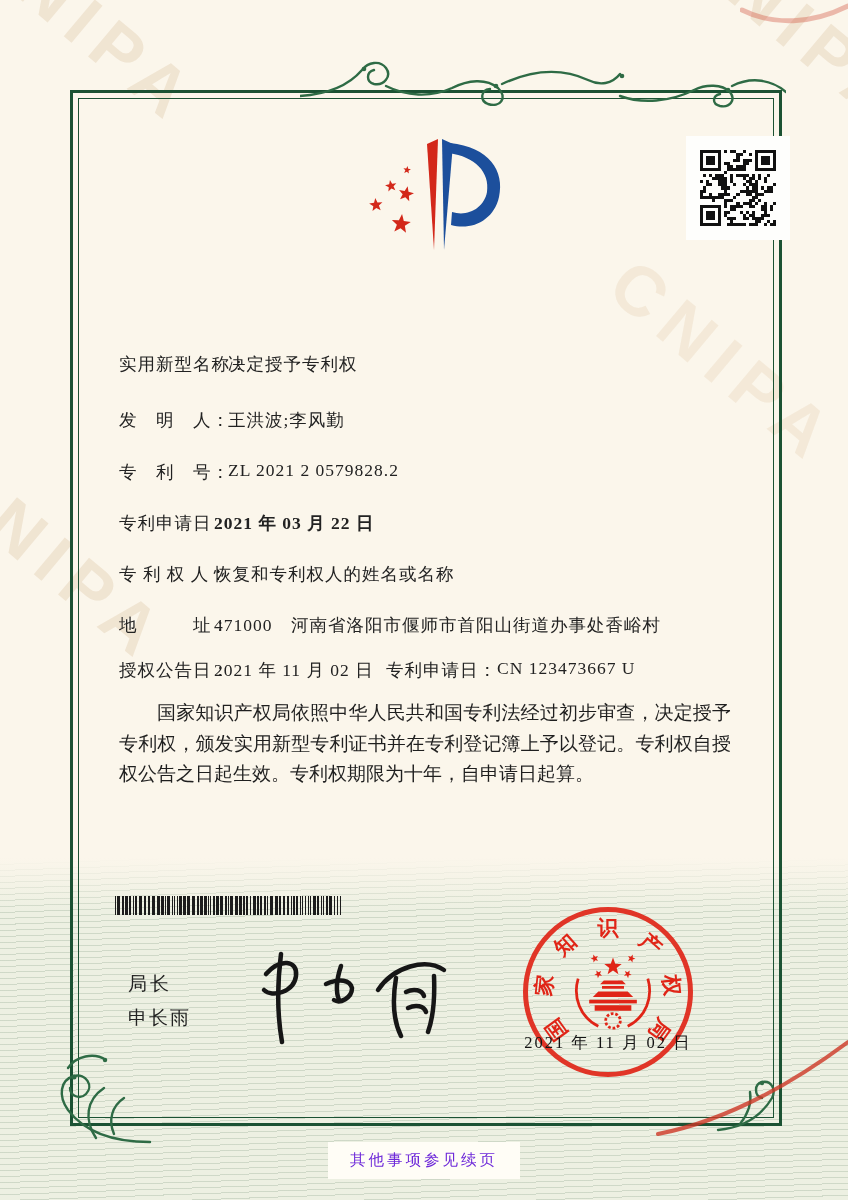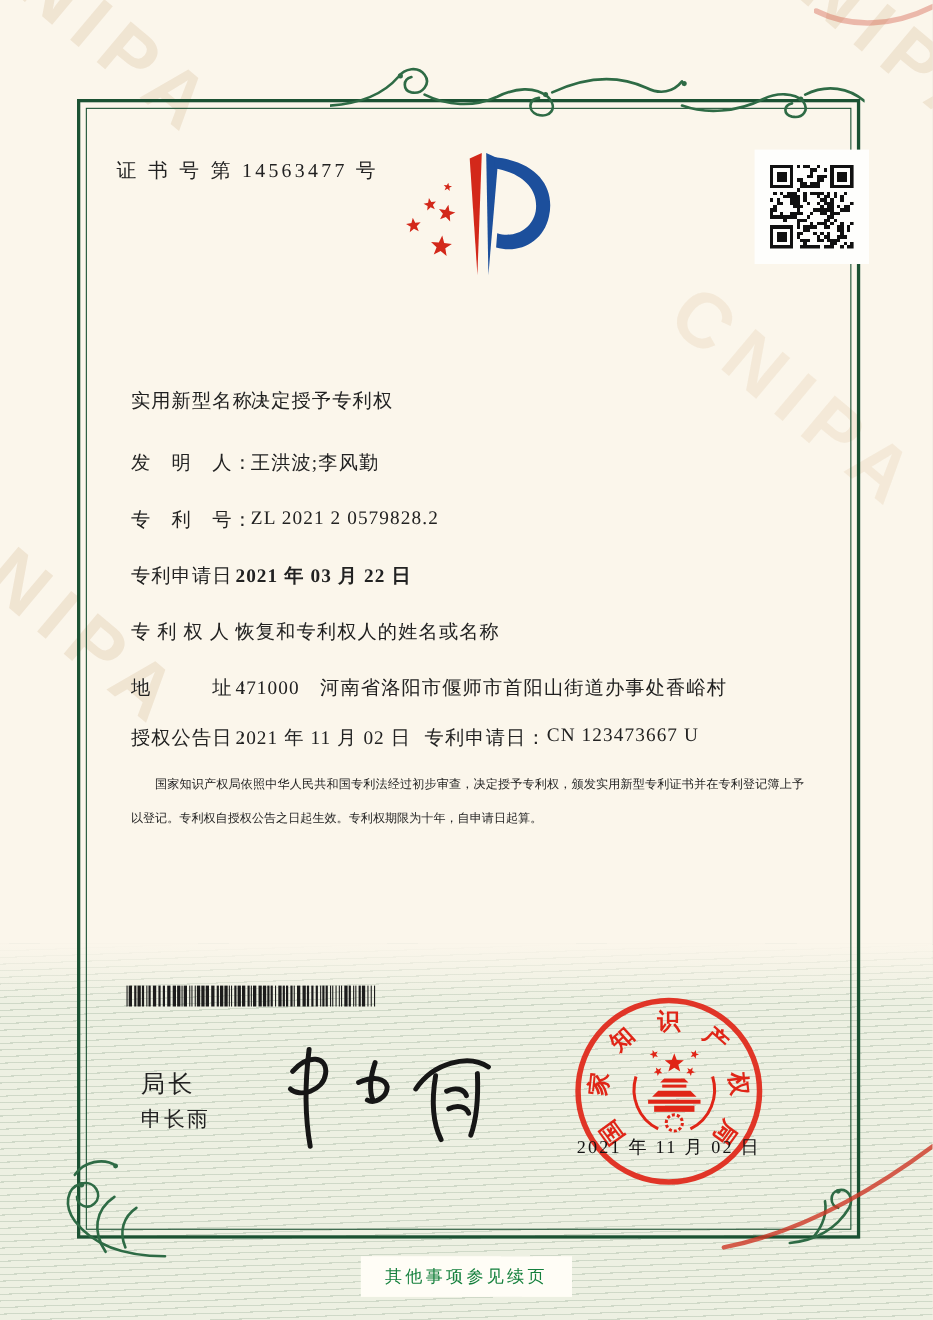--- a/index.html
+++ b/index.html
@@ -32,26 +32,26 @@
   .title{position:absolute;left:124px;top:248px;width:604px;text-align:center;font-size:40px;font-weight:bold;
          letter-spacing:7px;color:#121212;z-index:3;}
   
   .frow{position:absolute;left:0;width:848px;font-size:17.5px;letter-spacing:1px;z-index:3;}
   .flabel{position:absolute;left:119px;white-space:pre-wrap;}
   .fvalue{position:absolute;left:228px;white-space:pre-wrap;}
   .glabel2{position:absolute;left:386px;}
   .gvalue2{position:absolute;left:497px;}
   
   .body-text{position:absolute;left:119px;top:698px;width:612px;z-index:3;}
-  .body-text p{margin:0;font-size:11px;line-height:30.5px;text-align:justify;text-indent:2em;color:#1f1f1f;}
+  .body-text p{margin:0;font-size:19px;line-height:30.5px;text-align:justify;text-indent:2em;color:#1f1f1f;}
   
   .barcode{position:absolute;left:115px;top:896px;width:231px;height:19px;font-size:0;z-index:3;}
   .barcode i{display:inline-block;height:100%;background:#1c1c1c;vertical-align:top;}
   
-  .director-title{position:absolute;left:128px;top:971px;font-size:22px;letter-spacing:3px;z-index:3;}
+  .director-title{position:absolute;left:128px;top:971px;font-size:19px;letter-spacing:3px;z-index:3;}
   .director-name{position:absolute;left:128px;top:1005px;font-size:19px;letter-spacing:2px;z-index:3;}
   .signature{position:absolute;left:246px;top:942px;width:218px;height:108px;z-index:3;}
   .signature path{fill:none;stroke:#161616;stroke-width:4.5;stroke-linecap:round;stroke-linejoin:round;}
   
   .seal{position:absolute;left:523px;top:907px;width:170px;height:170px;z-index:4;}
   .seal-ring{position:absolute;left:0;top:0;width:160px;height:160px;border:5px solid rgba(224,37,23,.92);border-radius:50%;}
   .seal-char{position:absolute;left:50%;top:50%;width:24px;height:24px;margin:-12px 0 0 -12px;text-align:center;
              font-size:21px;font-weight:bold;color:#e02517;line-height:24px;}
   .seal-char:nth-of-type(1){transform:rotate(-126deg) translateY(-64px);}
   .seal-char:nth-of-type(2){transform:rotate(-84deg)  translateY(-64px);}
@@ -61,21 +61,21 @@
   .seal-char:nth-of-type(6){transform:rotate(84deg)   translateY(-64px);}
   .seal-char:nth-of-type(7){transform:rotate(126deg)  translateY(-64px);}
   .emblem{position:absolute;left:30px;top:30px;width:110px;height:110px;}
   .emblem *{fill:#e02517;}
   .emblem .st{fill:none;stroke:#e02517;}
   .seal-date{position:absolute;left:508px;top:1032px;width:200px;text-align:center;font-size:16.5px;
              letter-spacing:2px;color:#141414;z-index:5;}
   
   .page-footer{position:absolute;left:70px;top:1088px;width:712px;text-align:center;font-size:15px;letter-spacing:2px;z-index:3;}
   .note-wrap{position:absolute;left:0;top:1142px;width:848px;text-align:center;z-index:3;}
-  .note{display:inline-block;background:#fffdf6;padding:8px 22px;font-size:15.5px;letter-spacing:3px;color:#15803d;}
+  .note{display:inline-block;background:#fffdf6;padding:8px 22px;font-size:15.5px;letter-spacing:3px;color:#6d28d9;}
 </style>
 </head>
 <body>
 
 <div class="page">
 
   <div class="wm wm1">CNIPA</div>
   <div class="wm wm2">CNIPA</div>
   <div class="wm wm3">CNIPA</div>
   <div class="wm wm4">CNIPA</div>
@@ -113,21 +113,20 @@
     <circle cx="48" cy="11" r="2.2"></circle>
   </svg>
 
   <svg class="swoosh" style="position:absolute;left:640px;top:1030px;width:208px;height:110px;z-index:2;" viewBox="0 0 208 110">
     <path d="M18,104 C80,92 146,58 208,12" stroke="rgba(205,55,38,.8)" stroke-width="4"></path>
   </svg>
   <svg class="swoosh" style="position:absolute;left:740px;top:0;width:108px;height:34px;z-index:2;" viewBox="0 0 108 34">
     <path d="M2,10 C34,26 72,24 108,6" stroke="rgba(205,70,50,.35)" stroke-width="5"></path>
   </svg>
 
-  <div class="cert-no">证 书 号 第 14563477 号</div>
 
   <svg class="logo" viewBox="0 0 175 120">
     <polygon fill="#d3281a" points="62.56,30.04 63.17,32.79 65.94,33.31 63.51,34.74 63.88,37.53 61.77,35.66 59.22,36.88 60.35,34.29 58.40,32.25 61.21,32.52"></polygon>
     <polygon fill="#d3281a" points="44.96,44.09 47.10,47.74 51.30,47.18 48.50,50.35 50.32,54.17 46.44,52.48 43.37,55.39 43.77,51.18 40.06,49.16 44.19,48.25"></polygon>
     <polygon fill="#d3281a" points="62.66,50.17 63.50,55.75 68.96,57.16 63.91,59.68 64.25,65.31 60.30,61.29 55.05,63.35 57.66,58.35 54.07,54.00 59.63,54.93"></polygon>
     <polygon fill="#d3281a" points="30.27,62.04 32.47,66.45 37.39,66.15 33.88,69.61 35.68,74.20 31.31,71.92 27.50,75.06 28.31,70.20 24.15,67.54 29.03,66.82"></polygon>
     <polygon fill="#d3281a" points="57.05,78.05 58.81,84.88 65.78,85.92 59.84,89.71 61.00,96.66 55.56,92.18 49.31,95.43 51.89,88.87 46.86,83.93 53.90,84.36"></polygon>
     <polygon points="82,8 93,3 89,114" fill="#d3281a"></polygon>
     <polygon points="97,3 108,8 99,114" fill="#1c4f9c"></polygon>
     <path d="M105,7 C144,11 160,35 154,61 C149,84 127,95 106,89 L107,76 C123,81 139,72 142,56 C145,36 130,21 104,17 Z" fill="#1c4f9c"></path>

